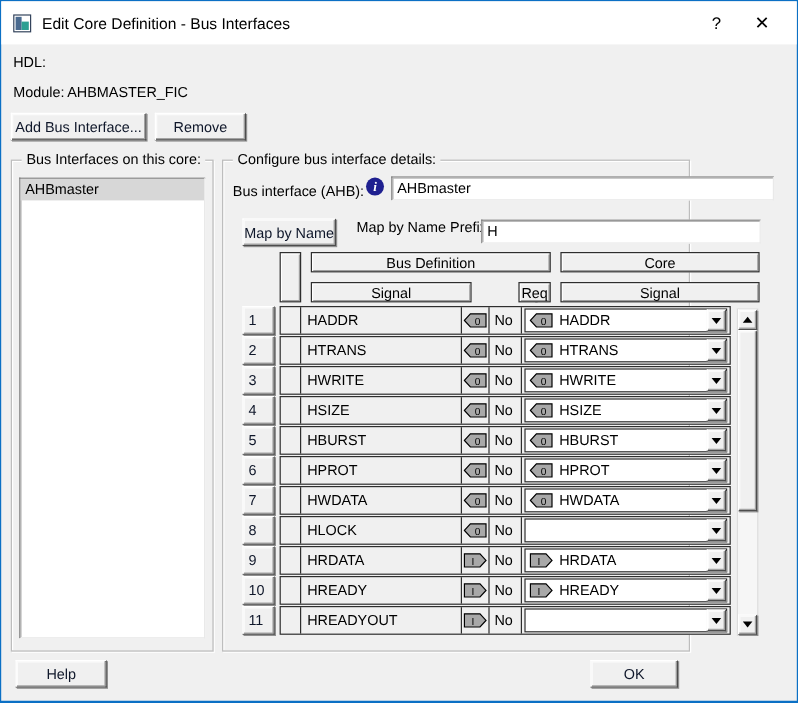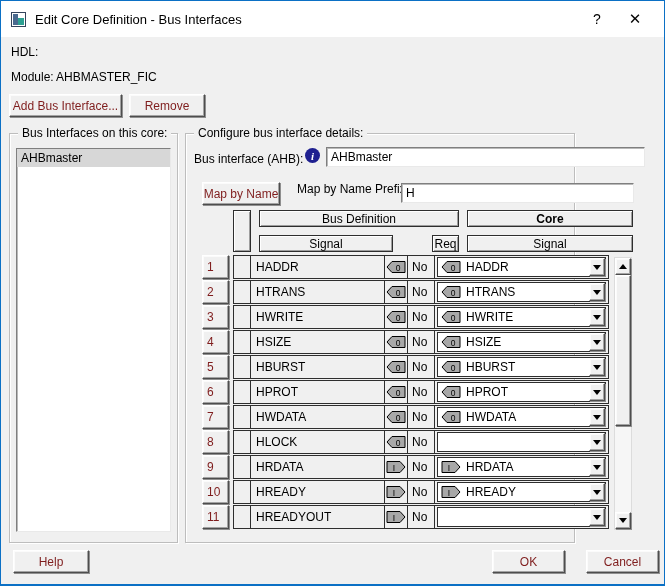--- a/index.html
+++ b/index.html
@@ -15,21 +15,21 @@
   .app-icon .half-l { position:absolute; left:1px; top:1px; width:5px; height:11px; background:#4a6a8f; }
   .app-icon .half-r { position:absolute; left:6px; top:5px; width:6px; height:7px; background:#2da092; }
   .title-text { margin-left:9px; font-size:13px; }
   .tb-btns { margin-left:auto; display:flex; align-items:center; }
   .tb-help { width:30px; text-align:center; font-size:14px; }
   .tb-close { width:46px; text-align:center; font-size:15px; margin-right:6px; }
 
   
   .btn3d { background:#f0f0f0; border:1px solid; border-color:#ffffff #4d4d4d #4d4d4d #ffffff;
            box-shadow: inset -1px -1px 0 #a3a3a3, inset 1px 1px 0 #fbfbfb, 1px 1px 0 #8f8f8f;
-           font-family:"Liberation Sans", sans-serif; font-size:12px; color:#7f1d1d;
+           font-family:"Liberation Sans", sans-serif; font-size:12px; color:#0f172a;
            display:flex; align-items:center; justify-content:center; cursor:default; }
   .sunken { background:#ffffff; border:1px solid; border-color:#7f7f7f #e9e9e9 #e9e9e9 #7f7f7f;
             box-shadow: inset 1px 1px 0 #b9b9b9; }
   .groupbox { position:absolute; border:1px solid #bdbdbd;
               box-shadow: inset 1px 1px 0 #ffffff, 1px 1px 0 #ffffff; }
   .gb-legend { position:absolute; top:-8px; left:8px; background:#f0f0f0; padding:0 4px; }
 
   
   .hdl-row { position:absolute; left:10px; top:44px; }
   .hdl-path { position:absolute; left:38px; top:44px; }
@@ -57,21 +57,21 @@
                   line-height:18px; padding-left:4px; }
 
   
   .tbl-header { position:absolute; left:47px; top:76px; display:grid;
                 grid-template-columns:18px 134px 23px 27px 166px; grid-template-rows:17px 17px; gap:8px; }
   .hcell { background:#f0f0f0; border:1px solid #2e2e2e;
            box-shadow: inset 1px 1px 0 #ffffff, inset -1px -1px 0 #9e9e9e;
            display:flex; align-items:center; justify-content:center; }
   .h-narrow { grid-row:1/3; grid-column:1; }
   .h-busdef { grid-column:2/5; grid-row:1; }
-  .h-core   { grid-column:5; grid-row:1;font-weight:bold; }
+  .h-core   { grid-column:5; grid-row:1; }
   .h-signal { grid-column:2; grid-row:2; }
   .h-dir    { grid-column:3; grid-row:2;margin-left:45px; }
   .h-req    { grid-column:4; grid-row:2; }
   .h-csig   { grid-column:5; grid-row:2; }
 
   .tbl-rows { position:absolute; left:16px; top:121px; }
   .trow { display:flex; height:25px; align-items:flex-start; }
   .row-num { width:27px; height:24px; justify-content:flex-start; padding-left:4px; }
   .row-box { width:376px; height:24px; border:1px solid #2e2e2e; display:flex;
              background:#f0f0f0; margin-left:4px; }
@@ -501,15 +501,14 @@
         </div>
       <div class="btn3d sb-thumb"></div>
       <div class="btn3d sb-btn sb-down">
           <span class="tri-down"></span>
         </div>
     </div>
   </div>
 
   <button class="btn3d help-btn">Help</button>
   <button class="btn3d ok-btn">OK</button>
-  <button class="btn3d cancel-btn">Cancel</button>
 
 </div>
 
 </body></html>

